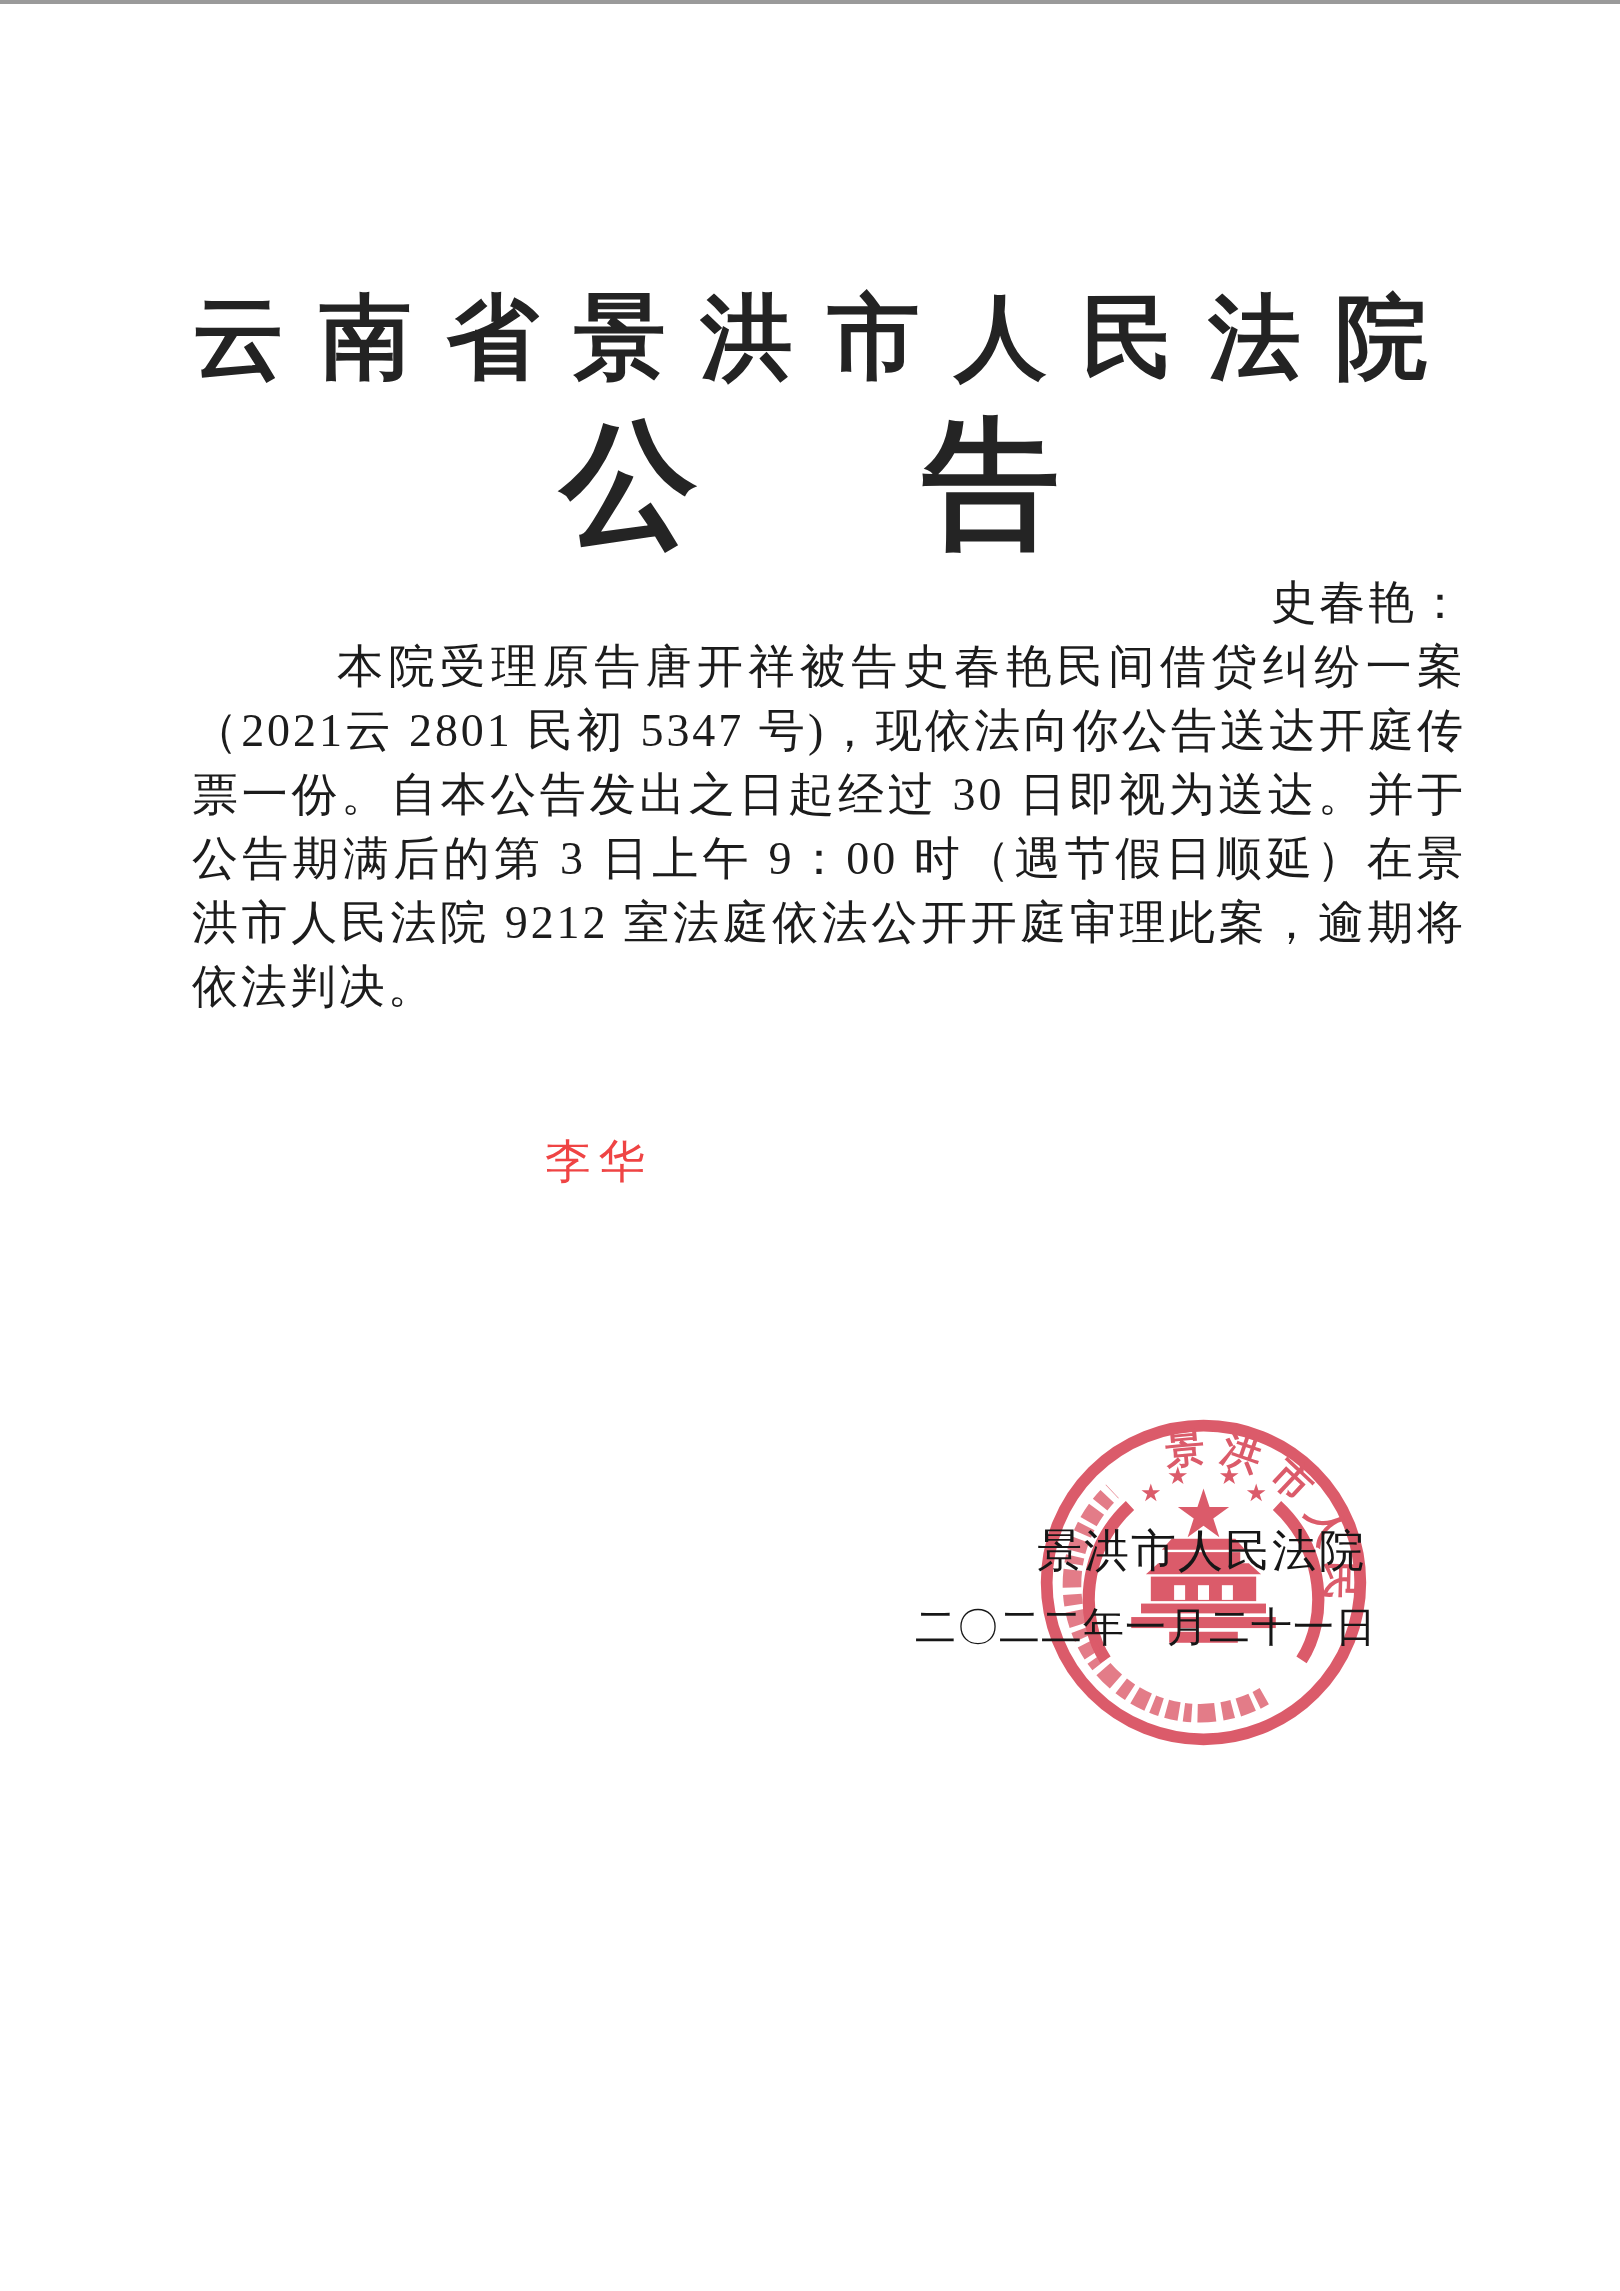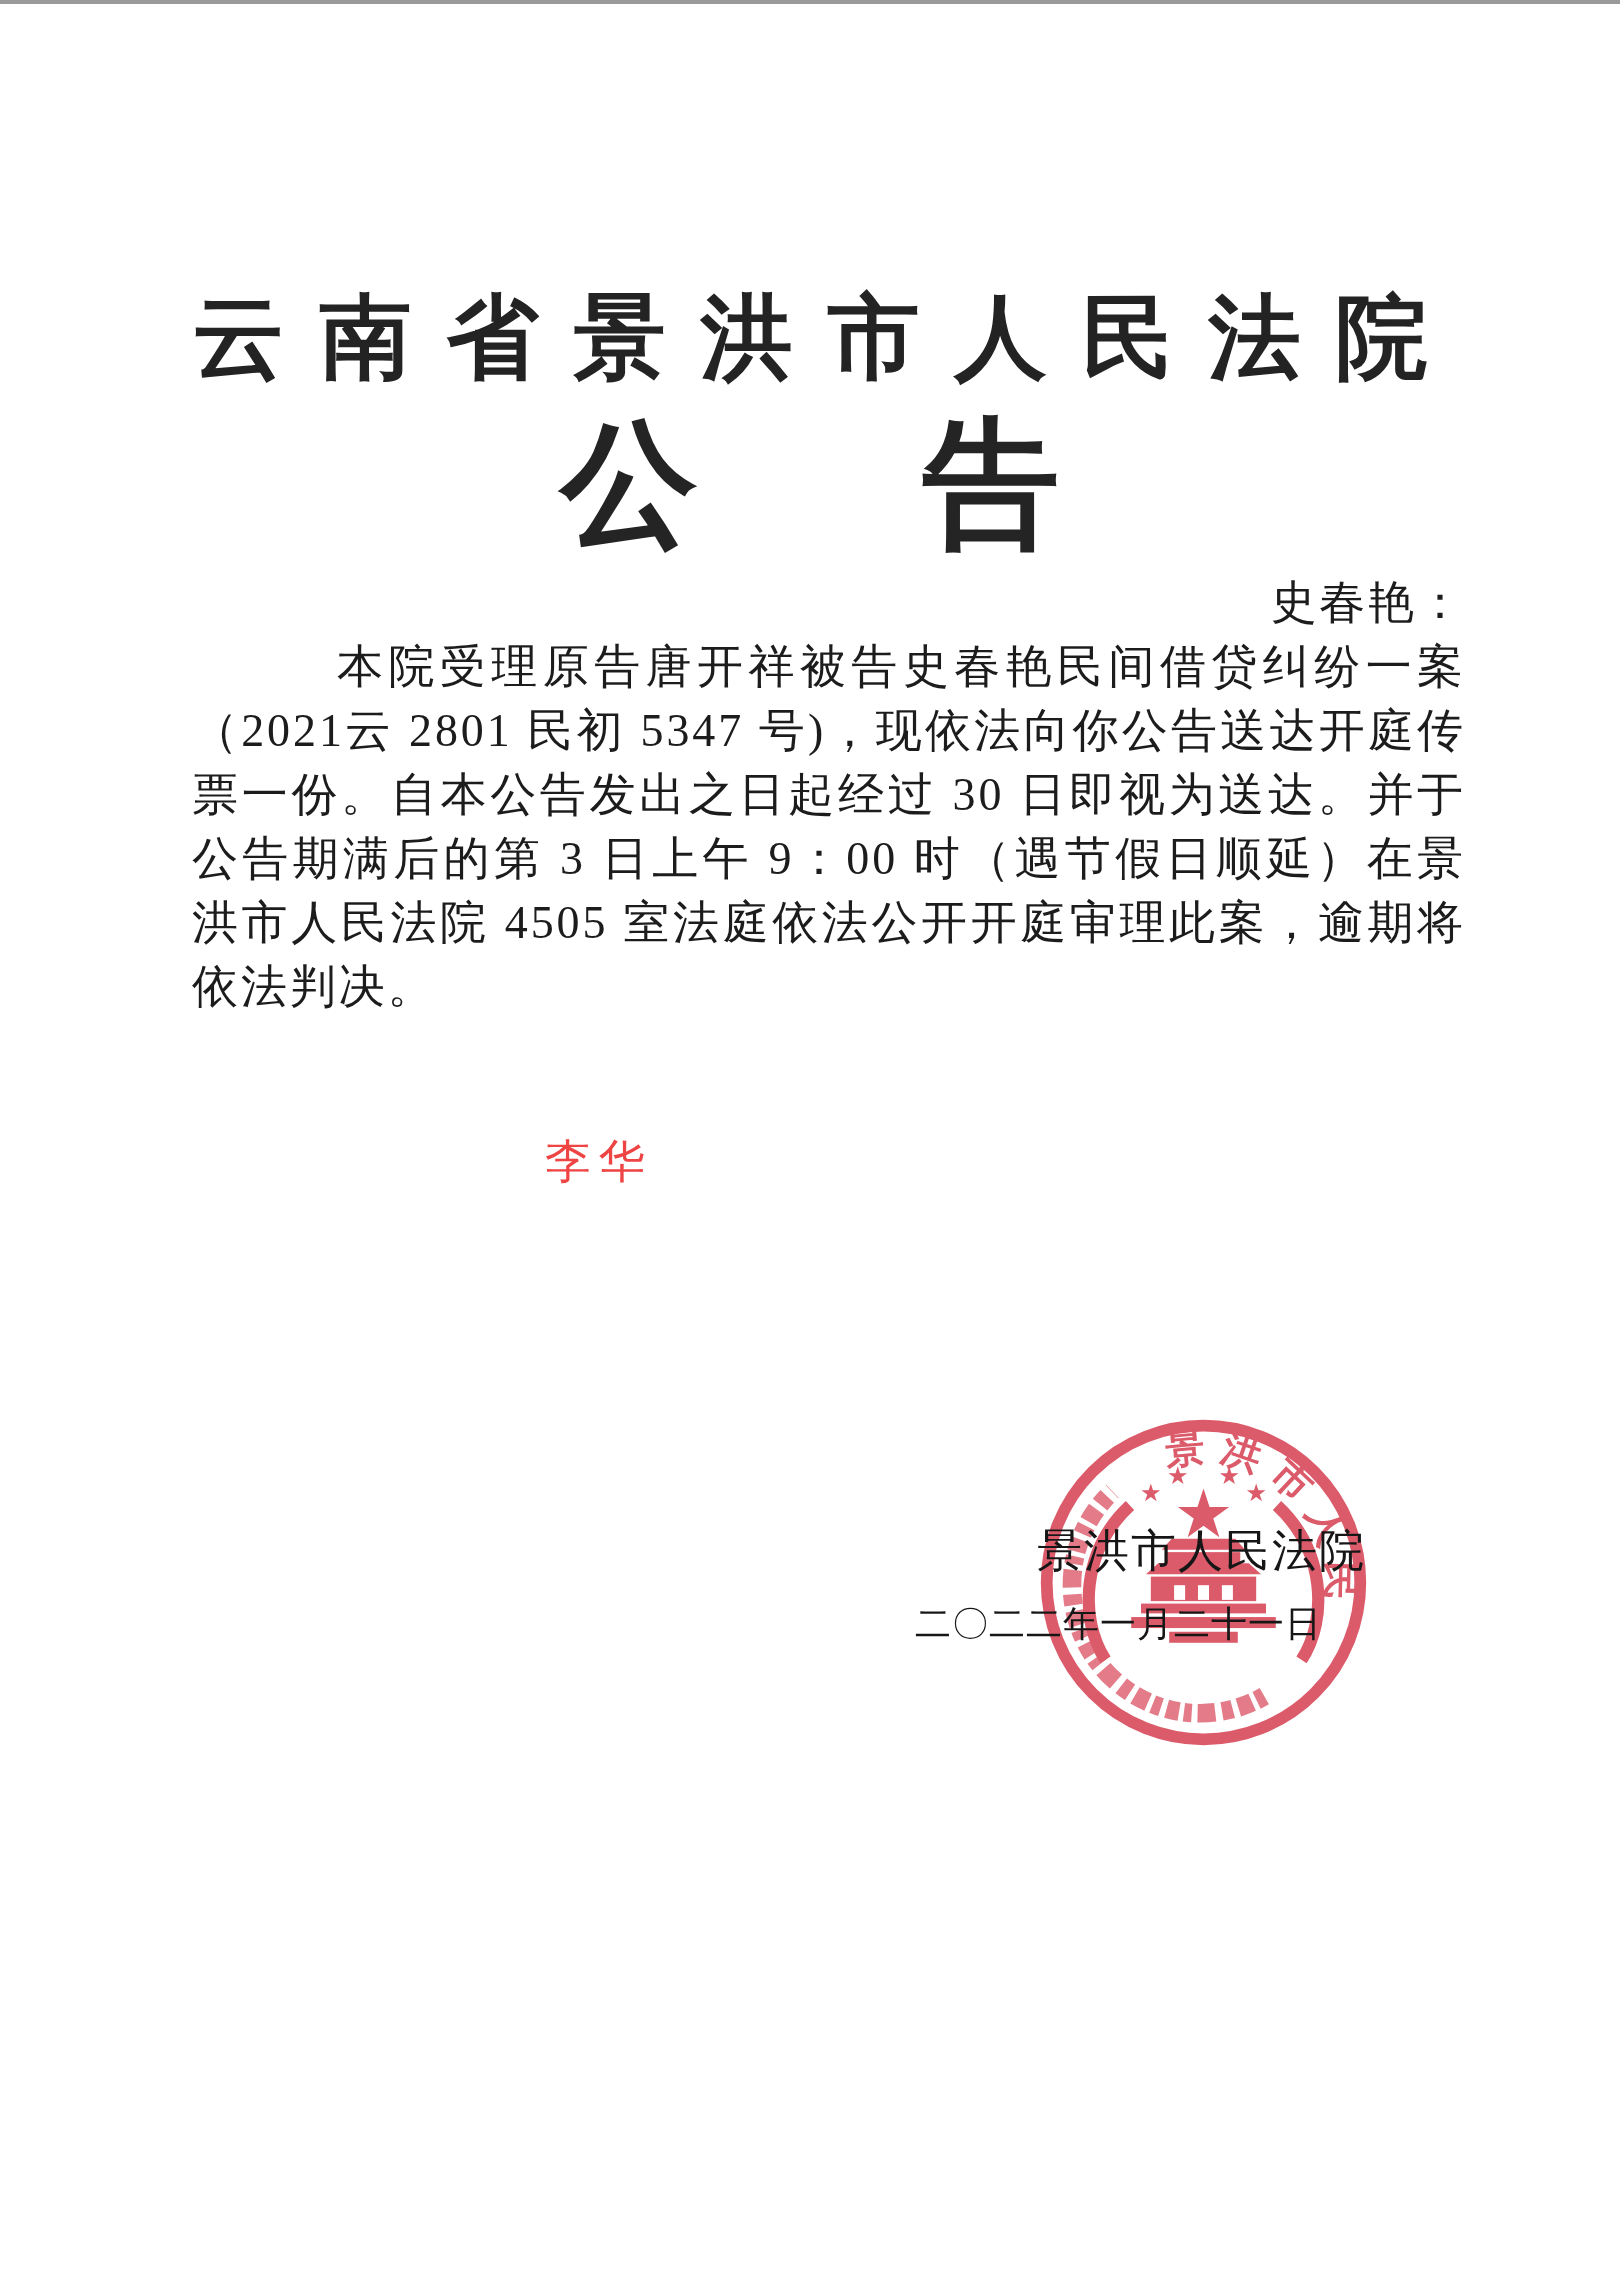--- a/index.html
+++ b/index.html
@@ -73,21 +73,21 @@
     position: absolute;
     left: 1037px; top: 1517px;
     font-size: 45px;
     letter-spacing: 2px;
     color: #161616;
     white-space: nowrap;
   }
   .sig-date {
     position: absolute;
     left: 915px; top: 1596px;
-    font-size: 36px;
+    font-size: 41px;
     letter-spacing: 1px;
     color: #161616;
     white-space: nowrap;
   }
 </style>
 </head>
 <body>
 
 <div class="page">
 
@@ -95,21 +95,21 @@
     <span class="inner">云南省景洪市人民法院</span>
   </div>
 
   <div class="announce-heading">
     <span>公</span>
     <span>告</span>
   </div>
 
   <div class="doc-body">
     <div class="addressee">史春艳：</div>
-    <div class="para">本院受理原告唐开祥被告史春艳民间借贷纠纷一案（2021云 2801 民初 5347 号)，现依法向你公告送达开庭传票一份。自本公告发出之日起经过 30 日即视为送达。并于公告期满后的第 3 日上午 9：00 时（遇节假日顺延）在景洪市人民法院 4505 室法庭依法公开开庭审理此案，逾期将依法判决。</div>
+    <div class="para">本院受理原告唐开祥被告史春艳民间借贷纠纷一案（2021云 2801 民初 5347 号)，现依法向你公告送达开庭传票一份。自本公告发出之日起经过 30 日即视为送达。并于公告期满后的第 3 日上午 9：00 时（遇节假日顺延）在景洪市人民法院 9212 室法庭依法公开开庭审理此案，逾期将依法判决。</div>
   </div>
 
   <div class="handler-name">李华</div>
 
   <svg class="seal" viewBox="-176 -176 352 352" xmlns="http://www.w3.org/2000/svg">
 
     <circle cx="0" cy="0" r="160" fill="none" stroke="#d94f5f" stroke-width="12"></circle>
 
     <g fill="#d94f5f" stroke="none" transform="translate(0,14) scale(1.25)">
 

